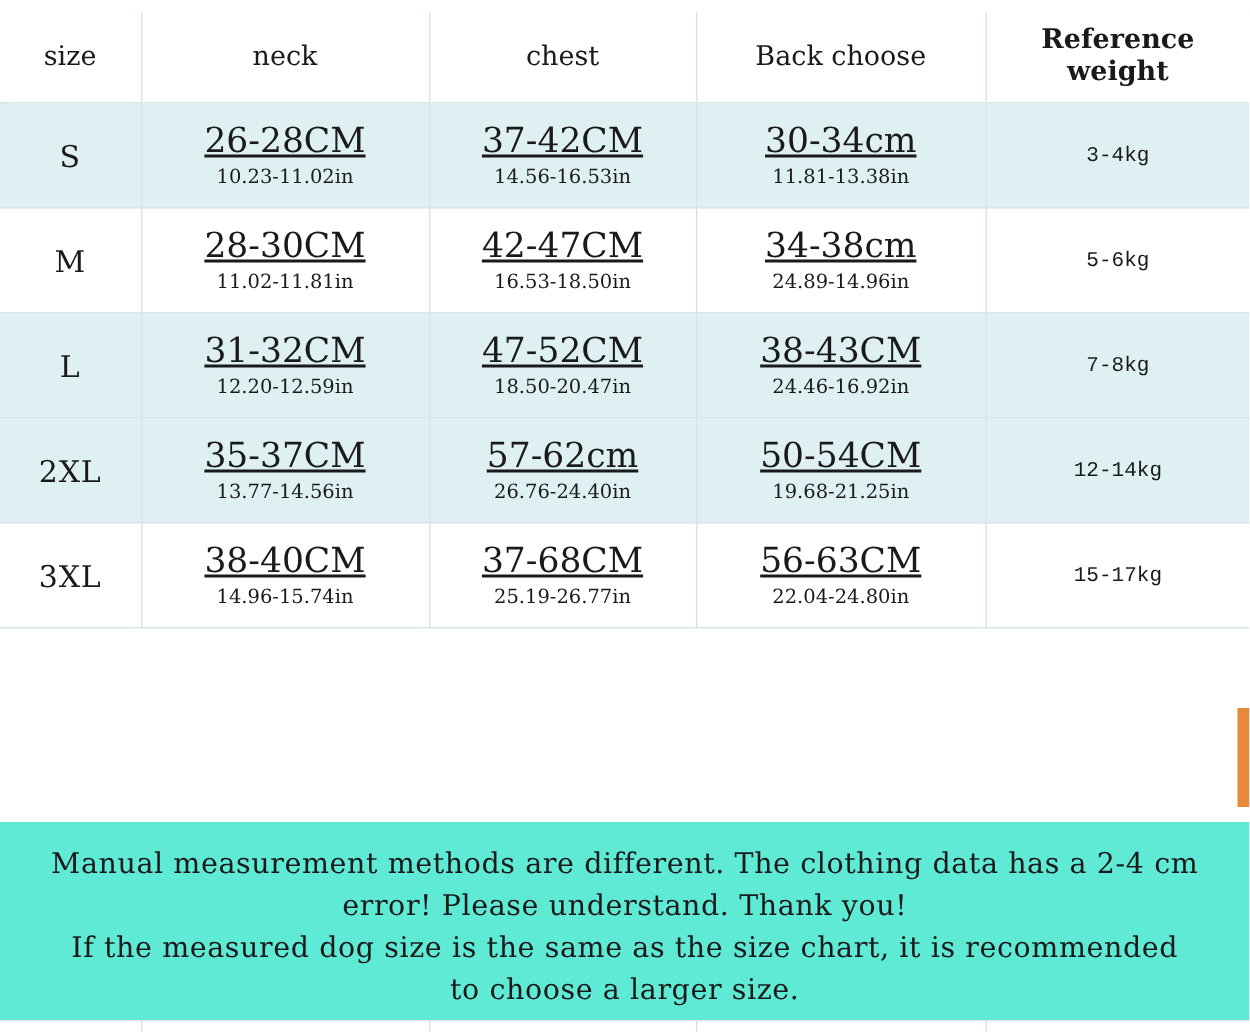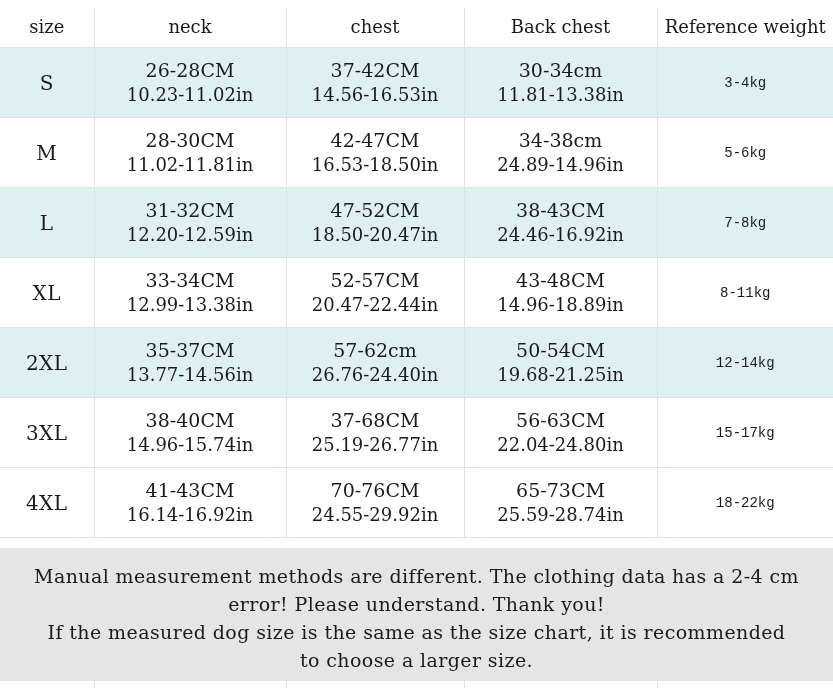--- a/index.html
+++ b/index.html
@@ -48,63 +48,64 @@
   .size-table th {
     font-weight: normal;
     font-size: 18px;
     padding: 8px 2px 10px 2px;
     text-align: center;
     background: #ffffff;
     border-right: 1px solid #d8e4e8;
     border-bottom: 1px solid #d8e4e8;
     color: #1a1a1a;
   }
-  .size-table th:last-child { border-right: none; }
+  .size-table th:last-child { border-right: none; font-weight: bold; }
 
   .size-table td {
     text-align: center;
     vertical-align: middle;
     border-right: 1px solid #d8e4e8;
     border-bottom: 1px solid #d8e4e8;
     padding: 6px 2px;
     height: 70px;
     box-sizing: border-box;
   }
   .size-table td:last-child { border-right: none; }
 
   tr.alt td { background: #dff0f3; }
   tr.plain td { background: #ffffff; }
 
   .size-label {
     font-size: 20px;
     letter-spacing: 0.5px;
   }
   .cm-line {
-    font-size: 19px;
+    font-size: 23px;
     line-height: 1.38;
     white-space: nowrap;
+    text-decoration: underline;
   }
   .in-line {
-    font-size: 18px;
+    font-size: 13px;
     line-height: 1.38;
     white-space: nowrap;
   }
   .weight {
     font-size: 14px;
     white-space: nowrap;
     font-family: Liberation Mono, monospace;
   }
 
   .note {
     position: absolute;
     left: 0;
     top: 548px;
     width: 833px;
     height: 132px;
-    background: #e5e5e5;
+    background: #5eead4;
     box-sizing: border-box;
     padding: 14px 10px 0 10px;
     text-align: center;
   }
   .note p {
     margin: 0;
     font-size: 19px;
     line-height: 1.48;
     color: #1a1a1a;
     letter-spacing: 0.4px;
@@ -203,21 +204,21 @@
         <col class="c1">
         <col class="c2">
         <col class="c3">
         <col class="c4">
     </colgroup>
     <thead>
       <tr>
         <th>size</th>
         <th>neck</th>
         <th>chest</th>
-        <th>Back chest</th>
+        <th>Back choose</th>
         <th>Reference weight</th>
       </tr>
     </thead>
     <tbody>
 
       <tr class="alt">
         <td class="size-label">S</td>
         <td>
           <div class="cm-line">26-28CM</div>
           <div class="in-line">10.23-11.02in</div>
@@ -260,36 +261,20 @@
           <div class="cm-line">47-52CM</div>
           <div class="in-line">18.50-20.47in</div>
         </td>
         <td>
           <div class="cm-line">38-43CM</div>
           <div class="in-line">24.46-16.92in</div>
         </td>
         <td class="weight">7-8kg</td>
       </tr>
 
-      <tr class="plain">
-        <td class="size-label">XL</td>
-        <td>
-          <div class="cm-line">33-34CM</div>
-          <div class="in-line">12.99-13.38in</div>
-        </td>
-        <td>
-          <div class="cm-line">52-57CM</div>
-          <div class="in-line">20.47-22.44in</div>
-        </td>
-        <td>
-          <div class="cm-line">43-48CM</div>
-          <div class="in-line">14.96-18.89in</div>
-        </td>
-        <td class="weight">8-11kg</td>
-      </tr>
 
       <tr class="alt">
         <td class="size-label">2XL</td>
         <td>
           <div class="cm-line">35-37CM</div>
           <div class="in-line">13.77-14.56in</div>
         </td>
         <td>
           <div class="cm-line">57-62cm</div>
           <div class="in-line">26.76-24.40in</div>
@@ -311,36 +296,20 @@
           <div class="cm-line">37-68CM</div>
           <div class="in-line">25.19-26.77in</div>
         </td>
         <td>
           <div class="cm-line">56-63CM</div>
           <div class="in-line">22.04-24.80in</div>
         </td>
         <td class="weight">15-17kg</td>
       </tr>
 
-      <tr class="plain">
-        <td class="size-label">4XL</td>
-        <td>
-          <div class="cm-line">41-43CM</div>
-          <div class="in-line">16.14-16.92in</div>
-        </td>
-        <td>
-          <div class="cm-line">70-76CM</div>
-          <div class="in-line">24.55-29.92in</div>
-        </td>
-        <td>
-          <div class="cm-line">65-73CM</div>
-          <div class="in-line">25.59-28.74in</div>
-        </td>
-        <td class="weight">18-22kg</td>
-      </tr>
 
     </tbody>
   </table>
 
   <div class="note">
     <p>Manual measurement methods are different. The clothing data has a 2-4 cm</p>
     <p>error! Please understand. Thank you!</p>
     <p>If the measured dog size is the same as the size chart, it is recommended</p>
     <p>to choose a larger size.</p>
   </div>

